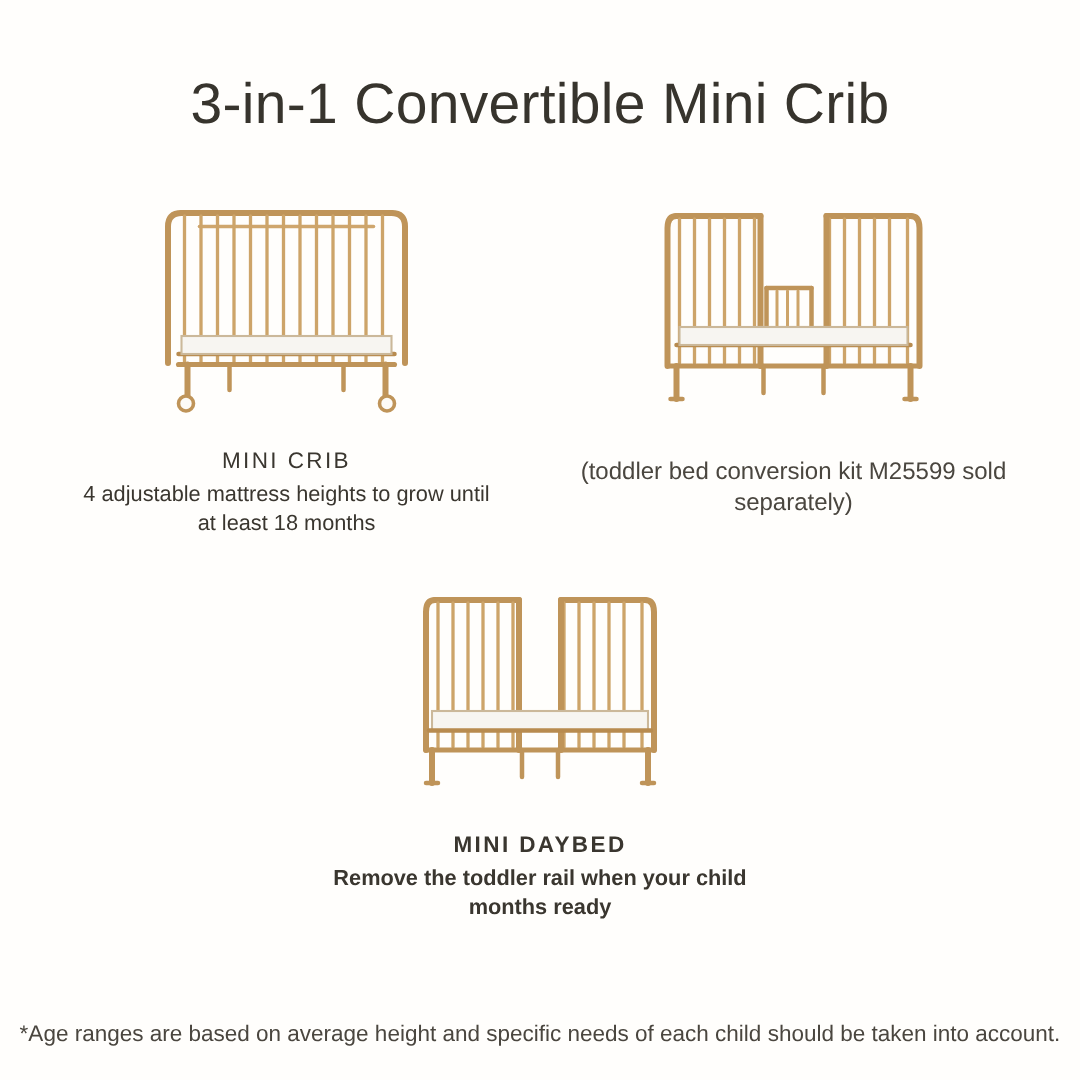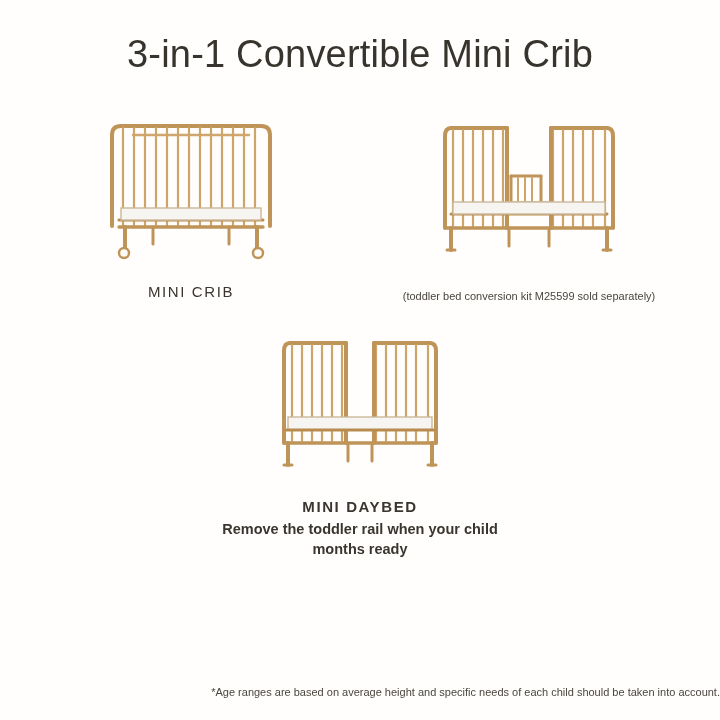--- a/index.html
+++ b/index.html
@@ -18,21 +18,21 @@
   }
 
   
   .header { text-align: center; padding-top: 34px; }
   .title {
     font-size: 38px;
     font-weight: 400;
     letter-spacing: 0.2px;
     color: #37342d;
     line-height: 1.1;
-    margin: 0;
+    margin: 16px;
   }
   .subtitle {
     font-size: 21px;
     font-weight: 400;
     color: #3a362f;
     margin-top: 14px;
     letter-spacing: 0.1px;
   }
 
   
@@ -62,33 +62,33 @@
     color: #3a362f;
   }
   .item-desc {
     font-size: 14.5px;
     line-height: 1.35;
     color: #3a362f;
     margin-top: 5px;
     padding: 0 4px;
   }
   .item-note {
-    font-size: 11px;
+    font-size: 16px;
     color: #4a463f;
     margin-top: 6px;
     line-height: 1.3;
   }
 
   
   .footnote {
     position: absolute;
     left: 0; right: 0;
     bottom: 22px;
-    text-align: right;
-    font-size: 11px;
+    text-align: center;
+    font-size: 15px;
     color: #4a463f;
   }
 </style>
 </head>
 <body>
 
 <div class="page">
 
   <div class="header">
     <h1 class="title">3-in-1 Convertible Mini Crib</h1>
@@ -140,20 +140,21 @@
             <path d="M166 119 V140" stroke-width="4"></path>
             <path d="M62 119 V136" stroke-width="3"></path>
             <path d="M138 119 V136" stroke-width="3"></path>
 
             <circle cx="33" cy="145" r="5" stroke-width="2.4" fill="#fdfbf7"></circle>
             <circle cx="167" cy="145" r="5" stroke-width="2.4" fill="#fdfbf7"></circle>
           </g>
         </svg>
       </div>
       <div class="item-title">MINI CRIB</div>
+      <div class="item-desc">4 adjustable mattress heights to grow until at least 18 months</div>
     </div>
 
     <div class="item">
       <div class="art">
         <svg width="200" height="175" viewBox="0 0 200 175">
           <g stroke="#bf9459" stroke-width="2.6" fill="none" stroke-linecap="round">
 
             <path d="M22 20 H78" stroke-width="4"></path>
             <path d="M22 20 q-6 0 -6 8 V120" stroke-width="4"></path>
             <g stroke-width="2.2" stroke="#cda469">

